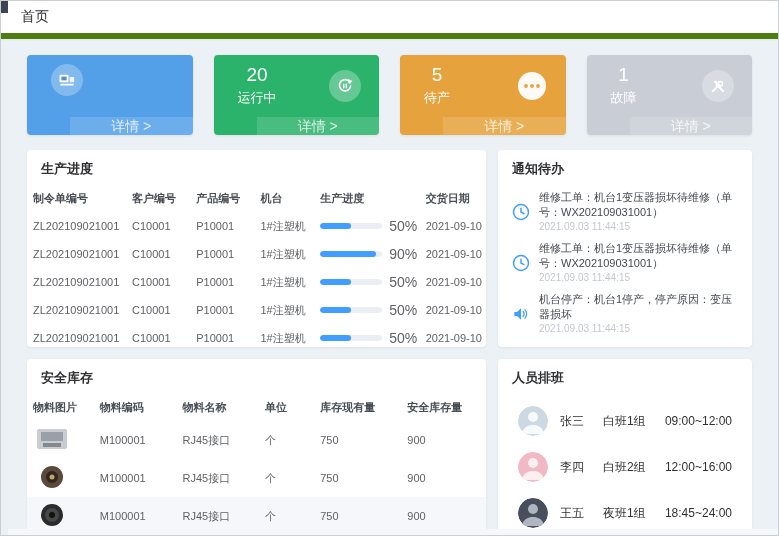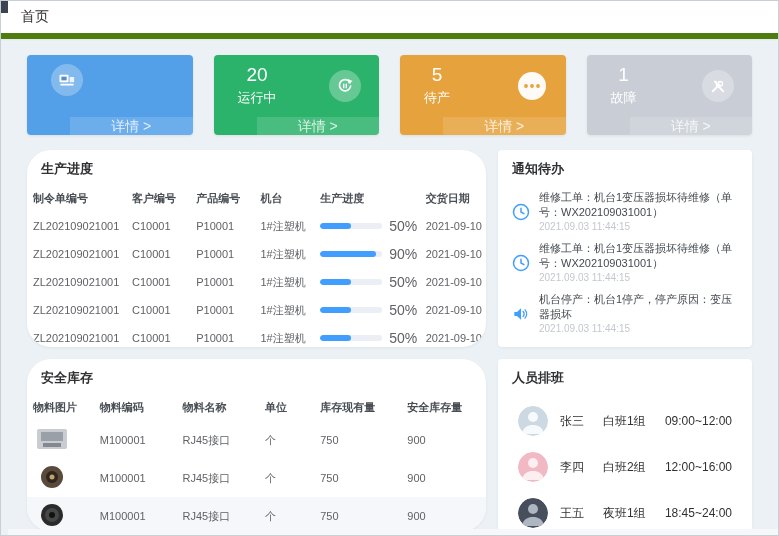--- a/index.html
+++ b/index.html
@@ -25,21 +25,21 @@
              display:flex;align-items:center;justify-content:center;flex:0 0 32px;}
   .card-icon.flat{background:transparent;}
   .card-detail{position:absolute;bottom:0;left:0;right:0;height:18px;background:rgba(255,255,255,.14);
                font-size:14px;line-height:18px;text-align:center;color:rgba(255,255,255,.8);cursor:pointer;margin-left:43px;}
 
   
   .row{display:flex;gap:12px;padding:15px 26px 0 26px;align-items:stretch;}
   .row-bot{padding-top:12px;}
   .panel{background:#fff;border-radius:4px;box-shadow:0 1px 3px rgba(0,0,0,.06);overflow:hidden;}
   .panel-title{font-size:13px;font-weight:bold;color:#303133;padding:10px 14px 7px 14px;}
-  .panel-prod,.panel-inv{width:459px;flex:0 0 459px;border-radius:24px;}
+  .panel-prod,.panel-inv{width:459px;flex:0 0 459px;}
   .panel-notice,.panel-sched{flex:1;}
   .row-mid .panel{height:197px;}
   .row-bot .panel{height:172px;}
 
   
   table.tbl{width:100%;border-collapse:collapse;font-size:11px;table-layout:fixed;}
   .tbl th{color:#4a4f55;font-weight:bold;text-align:left;padding:6px 4px;white-space:nowrap;}
   .tbl td{color:#606266;padding:6px 4px;white-space:nowrap;overflow:hidden;}
   .tbl th:first-child,.tbl td:first-child{padding-left:6px;}
   .prod th:nth-child(1){width:22%}.prod th:nth-child(2){width:14%}.prod th:nth-child(3){width:14%}

